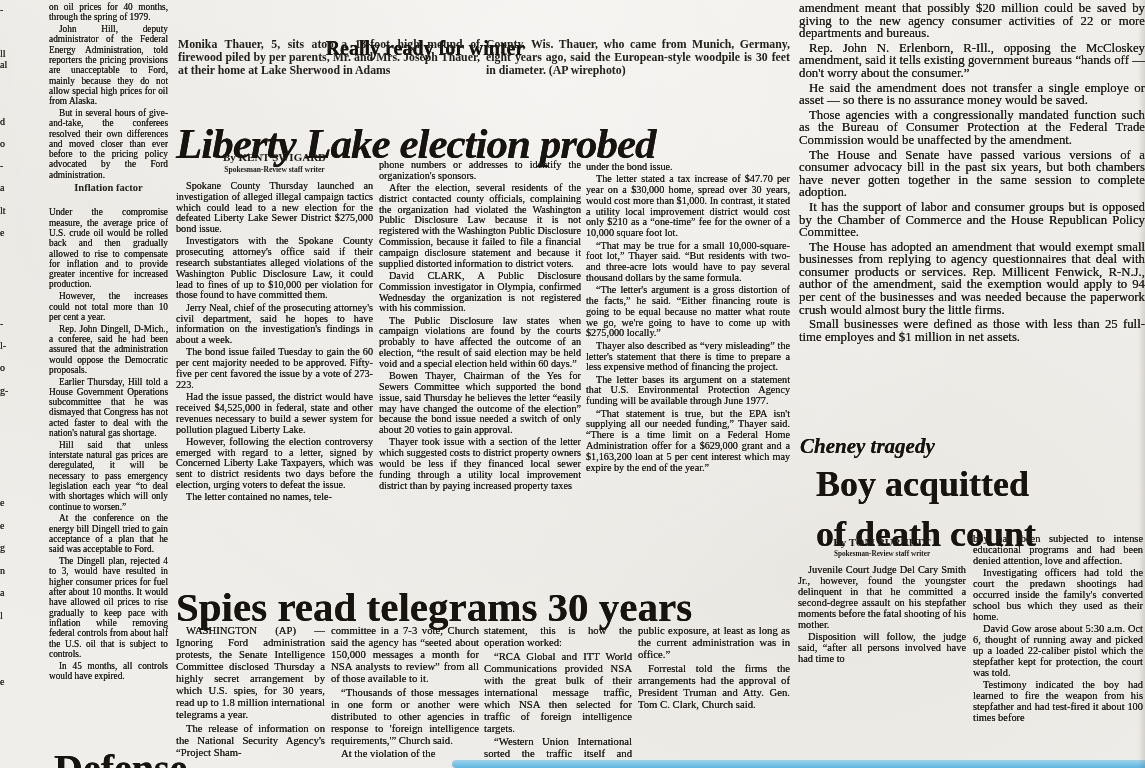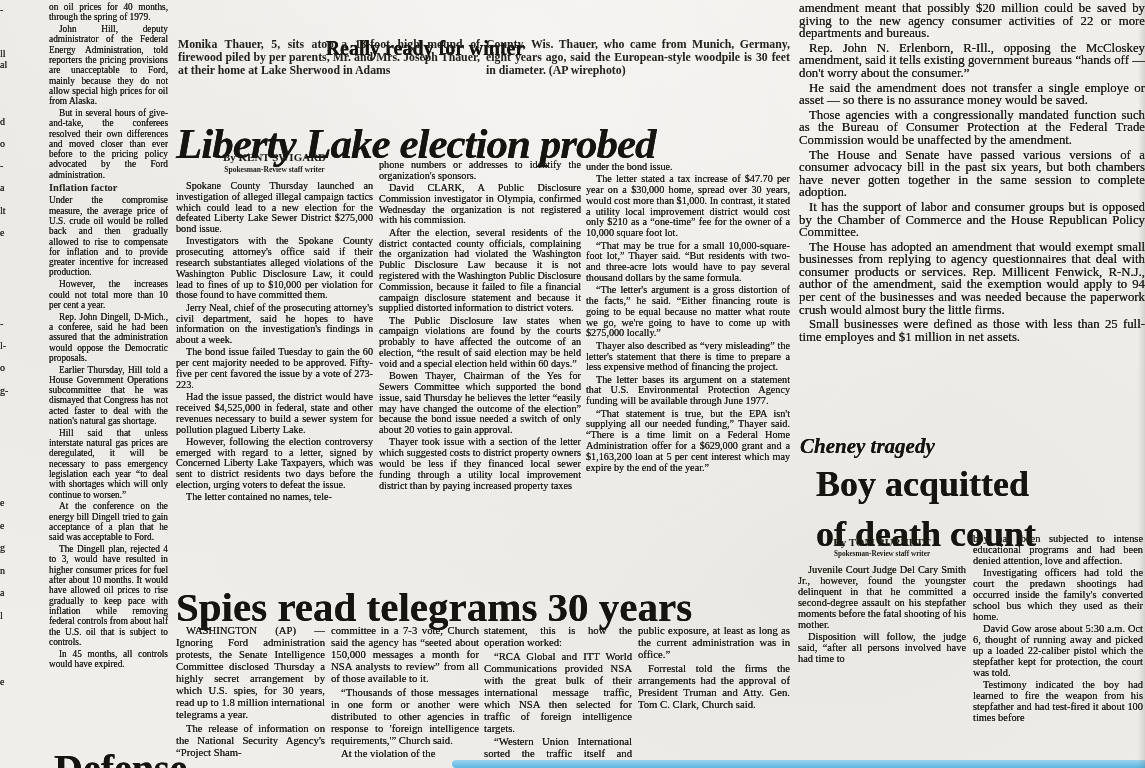--- a/index.html
+++ b/index.html
@@ -14,21 +14,21 @@
     color:#24211b;
   }
   .page::after{content:'';position:absolute;right:0;top:0;width:7px;height:100%;
     background:linear-gradient(to right,transparent,rgba(60,55,45,0.14));pointer-events:none;}
   .coltext{position:absolute;overflow:hidden;text-align:justify;}
   .coltext p{margin:0 0 1.5px 0;text-indent:10px;text-shadow:0 0 0.4px currentColor;}
   .continued p:first-child{text-indent:0;}
   .hl{position:absolute;font-weight:bold;color:#17140f;white-space:nowrap;
       text-shadow:0 0 0.5px currentColor;margin-top:29px;}
   .byline{position:absolute;text-align:center;font-weight:bold;color:#1d1a14;}
-  .subhead{margin:3px 0 2px;font-weight:bold;font-size:10.5px;text-indent:0;}
+  .subhead{margin:3px 0 14px;text-align:center;font-weight:bold;font-size:10.5px;text-indent:0;}
 
   .oil-text{left:49px;top:2px;width:119px;height:710px;font-size:9.3px;line-height:10.3px;}
   .defense-hl{left:54px;top:716px;font-size:40px;}
 
   .winter-hl{left:305px;top:8px;width:240px;text-align:center;font-size:20px;}
   .wcap{font-weight:bold;font-size:11.8px;line-height:13.2px;}
   .wcap1{left:178px;top:38px;width:302px;}
   .wcap2{left:486px;top:38px;width:304px;}
 
   .liberty-hl{left:176px;top:90px;font-size:43px;font-style:italic;letter-spacing:-1px;}
@@ -123,22 +123,22 @@
       <p>Spokane County Thursday launched an investigation of alleged illegal campaign tactics which could lead to a new election for the defeated Liberty Lake Sewer District $275,000 bond issue.</p>
       <p>Investigators with the Spokane County prosecuting attorney's office said if their research substantiates alleged violations of the Washington Public Disclosure Law, it could lead to fines of up to $10,000 per violation for those found to have committed them.</p>
       <p>Jerry Neal, chief of the prosecuting attorney's civil department, said he hopes to have information on the investigation's findings in about a week.</p>
       <p>The bond issue failed Tuesday to gain the 60 per cent majority needed to be approved. Fifty-five per cent favored the issue by a vote of 273-223.</p>
       <p>Had the issue passed, the district would have received $4,525,000 in federal, state and other revenues necessary to build a sewer system for pollution plagued Liberty Lake.</p>
       <p>However, following the election controversy emerged with regard to a letter, signed by Concerned Liberty Lake Taxpayers, which was sent to district residents two days before the election, urging voters to defeat the issue.</p>
       <p>The letter contained no names, tele-</p>
     </div>
   <div class="coltext libcol lib-col2 continued">
       <p>phone numbers or addresses to identify the organization's sponsors.</p>
+      <p>After the election, several residents of the district contacted county officials, complaining the organization had violated the Washington Public Disclosure Law because it is not registered with the Washington Public Disclosure Commission, because it failed to file a financial campaign disclosure statement and because it supplied distorted information to district voters.</p>
       <p>David CLARK, A Public Disclosure Commission investigator in Olympia, confirmed Wednesday the organization is not registered with his commission.</p>
-      <p>After the election, several residents of the district contacted county officials, complaining the organization had violated the Washington Public Disclosure Law because it is not registered with the Washington Public Disclosure Commission, because it failed to file a financial campaign disclosure statement and because it supplied distorted information to district voters.</p>
       <p>The Public Disclosure law states when campaign violations are found by the courts probably to have affected the outcome of an election, “the result of said election may be held void and a special election held within 60 days.”</p>
       <p>Bowen Thayer, Chairman of the Yes for Sewers Committee which supported the bond issue, said Thursday he believes the letter “easily may have changed the outcome of the election” because the bond issue needed a switch of only about 20 voties to gain approval.</p>
       <p>Thayer took issue with a section of the letter which suggested costs to district property owners would be less if they financed local sewer funding through a utility local improvement district than by paying increased property taxes</p>
     </div>
   <div class="coltext libcol lib-col3 continued">
       <p>under the bond issue.</p>
       <p>The letter stated a tax increase of $47.70 per year on a $30,000 home, spread over 30 years, would cost more than $1,000. In contrast, it stated a utility local improvement district would cost only $210 as a “one-time” fee for the owner of a 10,000 square foot lot.</p>
       <p>“That may be true for a small 10,000-square-foot lot,” Thayer said. “But residents with two- and three-acre lots would have to pay several thousand dollars by the same formula.</p>
       <p>“The letter's argument is a gross distortion of the facts,” he said. “Either financing route is going to be equal because no matter what route we go, we're going to have to come up with $275,000 locally.”</p>
       <p>Thayer also described as “very misleading” the letter's statement that there is time to prepare a less expensive method of financing the project.</p>

